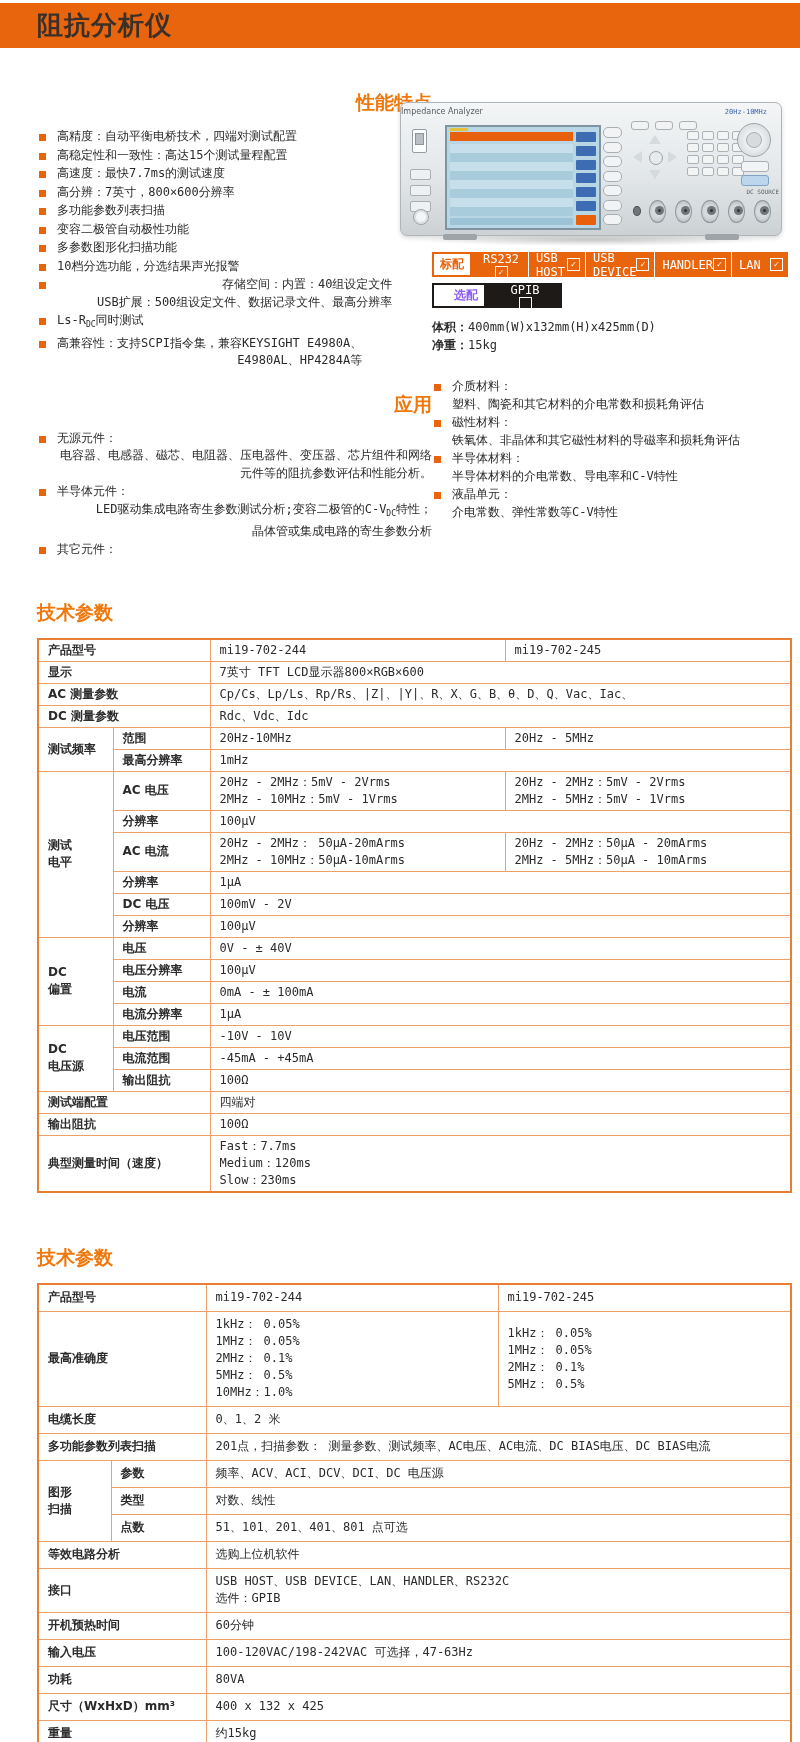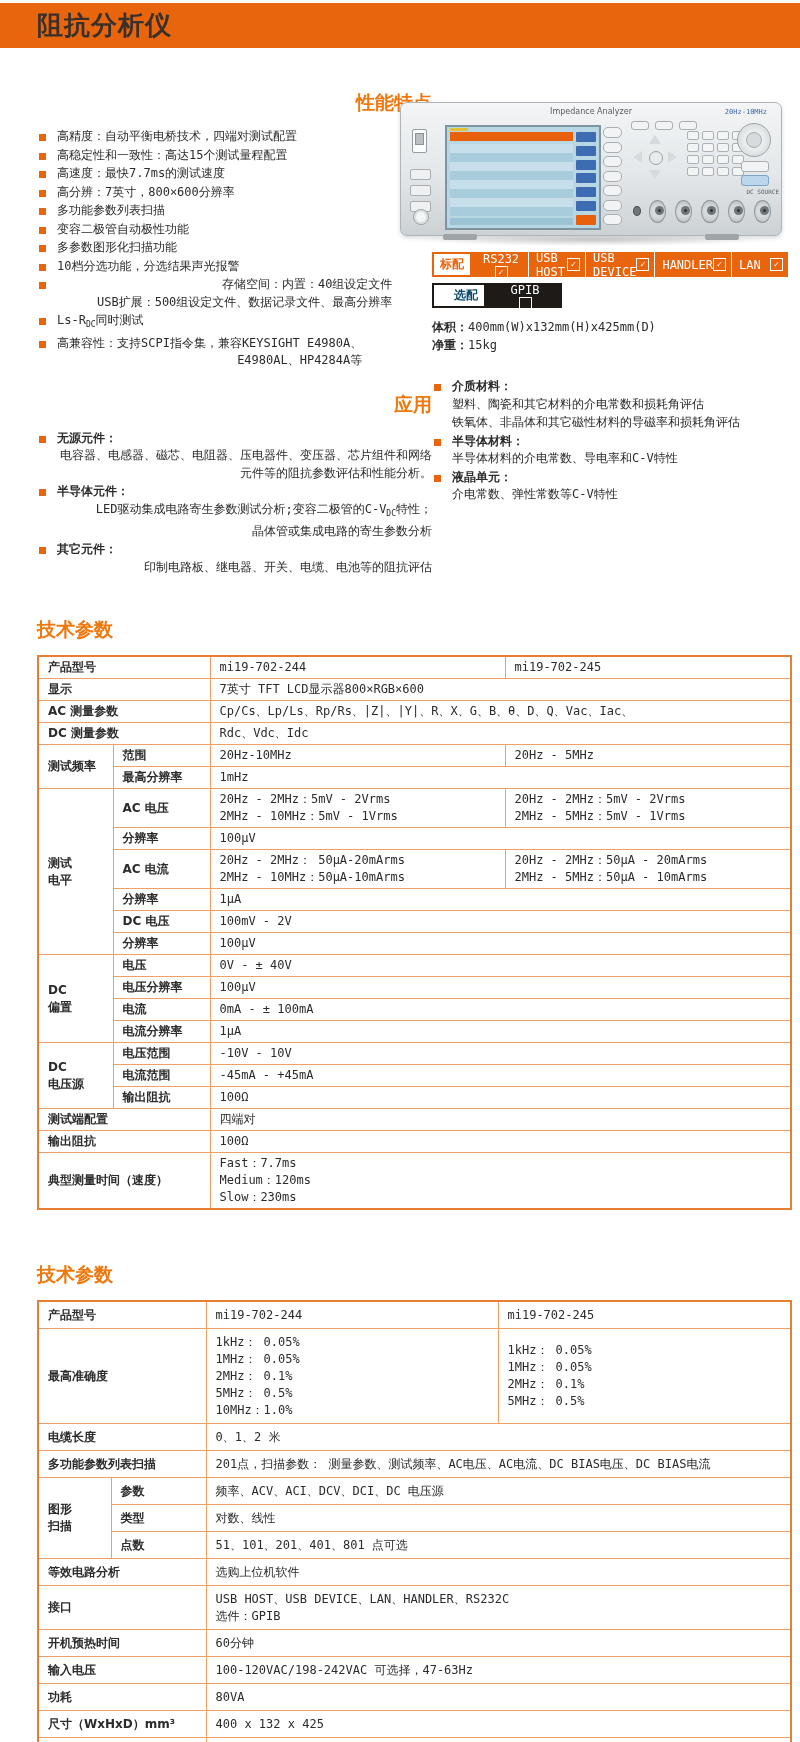--- a/index.html
+++ b/index.html
@@ -17,31 +17,31 @@
 
   .sec-h{color:#f0770b;font-size:19px;font-weight:bold;margin:42px 0 12px 0;font-family:"DejaVu Sans",sans-serif;}
   .apps-h{margin-top:22px;}
 
   
   .b-item{display:flex;align-items:flex-start;margin-bottom:1px;}
   .sq{flex:none;width:7px;height:7px;background:#e8650e;margin:6px 11px 0 2px;}
   .b-text{font-size:12px;line-height:17.5px;}
   .b-text .indent{padding-left:40px;}
   .app-item{font-size:12px;line-height:17.5px;margin-bottom:1px;}
-  .app-title{display:flex;align-items:flex-start;font-weight:bold;}
+  .app-title{display:flex;align-items:flex-start;}
   .app-lines{padding-left:20px;}
   sub{font-size:8px;}
 
   
   .photo-wrap{position:relative;height:152px;width:394px;margin:46px 0 4px -38px;}
   .dev-shadow{position:absolute;left:16px;right:16px;bottom:0;height:12px;background:radial-gradient(ellipse at center,rgba(0,0,0,.20),rgba(0,0,0,0) 70%);}
   .dev-body{position:absolute;left:6px;top:8px;width:380px;height:132px;background:linear-gradient(180deg,#f3f5f6 0%,#e3e7e9 55%,#ccd1d4 100%);border:1px solid #aeb4b7;border-radius:7px;box-shadow:0 2px 4px rgba(0,0,0,.15);}
   .dev-foot{position:absolute;bottom:-5px;width:34px;height:6px;background:#9ea4a7;border-radius:2px;}
   .dev-foot.l{left:42px;} .dev-foot.r{right:42px;}
-  .dev-top-label{position:absolute;top:4px;left:0;right:0;text-align:center;font-size:8px;color:#565b60;font-family:"DejaVu Sans",sans-serif;}
+  .dev-top-label{position:absolute;top:4px;left:0;right:0;text-align:left;font-size:8px;color:#565b60;font-family:"DejaVu Sans",sans-serif;}
   .dev-range{position:absolute;top:5px;right:14px;font-size:7px;color:#3e68a8;}
   .usb-port{position:absolute;left:11px;top:26px;width:13px;height:22px;background:#fbfcfc;border:1px solid #959da1;border-radius:2px;}
   .usb-port i{display:block;margin:3px auto 0;width:7px;height:10px;background:#b9bfc2;border:1px solid #8d9498;}
   .side-key{position:absolute;left:9px;width:19px;height:9px;background:#eef0f1;border:1px solid #a8aeb1;border-radius:2px;}
   .power-btn{position:absolute;left:12px;bottom:10px;width:14px;height:14px;border-radius:50%;background:#f4f6f6;border:1px solid #9aa0a3;box-shadow:inset 0 0 0 2px #dde1e3;}
   .dev-screen{position:absolute;left:44px;top:22px;width:152px;height:101px;background:#b9d6e4;border:2px solid #7e95a1;}
   .scr-title{position:absolute;left:3px;right:26px;top:5px;height:9px;background:#e8600c;}
   .scr-logo{position:absolute;left:3px;top:1px;width:18px;height:3px;background:#e2c23a;}
   .scr-rows{position:absolute;left:3px;right:26px;top:17px;bottom:12px;background:repeating-linear-gradient(180deg,#c7dfeb 0 9px,#a9ccdd 9px 18px);}
   .scr-status{position:absolute;left:3px;right:26px;bottom:3px;height:7px;background:#9dc3d6;}
@@ -72,21 +72,21 @@
   .bnc i{position:absolute;left:5px;top:5px;width:9px;height:9px;border-radius:50%;background:#6f767a;}
   .bnc i::after{content:"";position:absolute;left:3px;top:3px;width:3px;height:3px;border-radius:50%;background:#2f3335;}
   .bnc.dc{margin-left:auto;margin-right:0;}
   .dc-label{position:absolute;right:2px;bottom:40px;font-size:6px;color:#5a5f63;}
 
   
   .badge-bar{display:flex;align-items:stretch;height:25px;width:356px;background:#e8650e;color:#fff;font-size:12px;margin-top:6px;}
   .badge-bar.opt{background:#1e1a18;width:130px;}
   .chip{flex:none;display:flex;align-items:center;background:#fff;margin:2px;padding:0 6px;font-weight:bold;font-family:"DejaVu Sans",sans-serif;}
   .badge-bar.std .chip{color:#e8650e;}
-  .badge-bar.opt .chip{color:#0c4a6e;padding-left:20px;}
+  .badge-bar.opt .chip{color:#8b5cf6;padding-left:20px;}
   .bseg{flex:1;display:flex;align-items:center;justify-content:space-between;padding:0 5px 0 7px;border-left:1px solid #fff;}
   .bseg:nth-child(2){border-left:none;flex-direction:column;}
   .chk{flex:none;width:11px;height:11px;border:1px solid #fff;font-size:9px;line-height:10px;text-align:center;color:#fff;}
   .vol{font-size:12px;line-height:18px;margin-top:10px;}
   .vol b{font-family:"DejaVu Sans",sans-serif;}
   .apps-right{margin-top:24px;}
 
   
   .tbl-h{margin:40px 0 12px 37px;}
   table.spec{border-collapse:collapse;table-layout:fixed;width:753px;margin-left:37px;border:2px solid #e87e33;}
@@ -196,23 +196,20 @@
             </div>
             <div class="app-lines">
               <div><span>LED驱动集成电路寄生参数测试分析;变容二极管的C-V</span><sub>DC</sub><span>特性；</span></div>
               <div>晶体管或集成电路的寄生参数分析</div>
             </div>
           </div>
           <div class="app-item">
             <div class="app-title">
               <span class="sq"></span>
               <span>其它元件：</span>
-            </div>
-            <div class="app-lines">
-              <div>印制电路板、继电器、开关、电缆、电池等的阻抗评估</div>
             </div>
           </div>
         </div>
     </div>
 
     <div class="col-right">
 
       <div class="photo-wrap">
         <div class="dev-shadow"></div>
         <div class="dev-body">
@@ -351,20 +348,24 @@
           <div class="app-item">
             <div class="app-title">
               <span class="sq"></span>
               <span>介质材料：</span>
             </div>
             <div class="app-lines">
               <div>塑料、陶瓷和其它材料的介电常数和损耗角评估</div>
             </div>
           </div>
           <div class="app-item">
+            <div class="app-title">
+              <span class="sq"></span>
+              <span>磁性材料：</span>
+            </div>
             <div class="app-lines">
               <div>铁氧体、非晶体和其它磁性材料的导磁率和损耗角评估</div>
             </div>
           </div>
           <div class="app-item">
             <div class="app-title">
               <span class="sq"></span>
               <span>半导体材料：</span>
             </div>
             <div class="app-lines">

